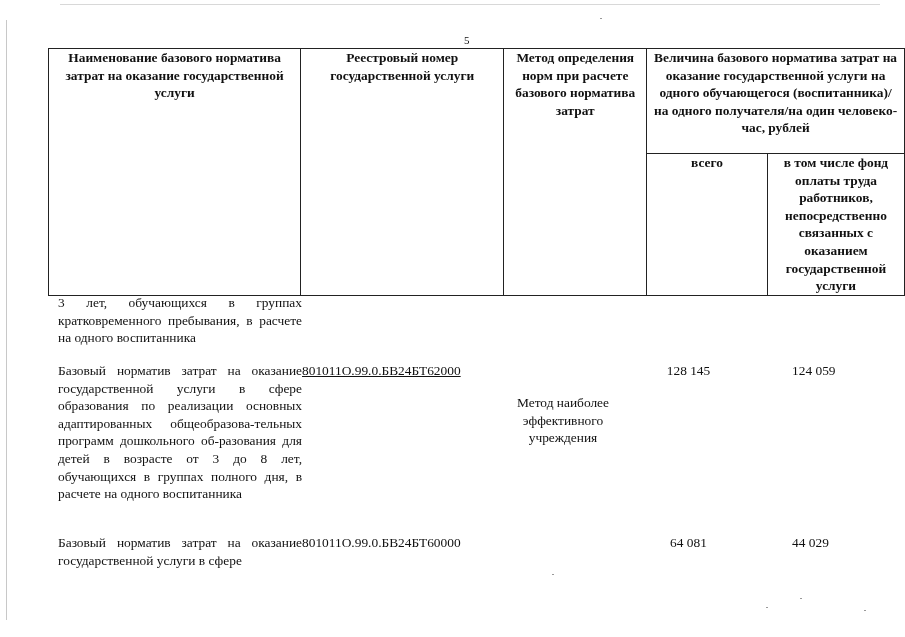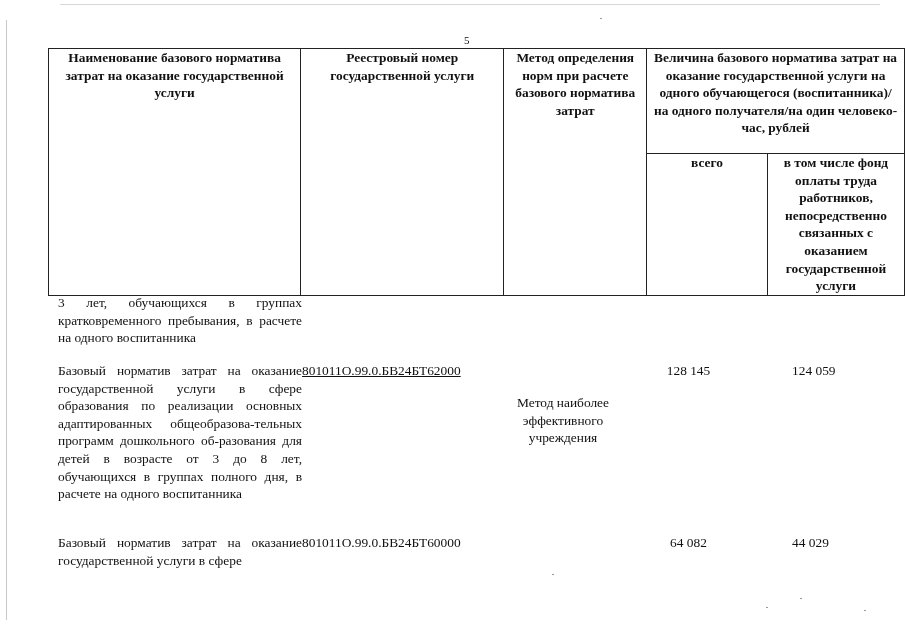--- a/index.html
+++ b/index.html
@@ -52,20 +52,20 @@
 <div class="body-text col1" style="top:294px;">3 лет, обучающихся в группах кратковременного пребывания, в расчете на одного воспитанника</div>
 
 <div class="body-text col1" style="top:362px;">Базовый норматив затрат на оказание государственной услуги в сфере образования по реализации основных адаптированных общеобразова-тельных программ дошкольного об-разования для детей в возрасте от 3 до 8 лет, обучающихся в группах полного дня, в расчете на одного воспитанника</div>
 <div class="reg" style="top:362px;text-decoration:underline;">801011О.99.0.БВ24БТ62000</div>
 <div class="method" style="top:362px;margin-top:32px;">Метод наиболее эффективного учреждения</div>
 <div class="total" style="top:362px;">128 145</div>
 <div class="fot" style="top:362px;">124 059</div>
 
 <div class="body-text col1" style="top:534px;">Базовый норматив затрат на оказание государственной услуги в сфере</div>
 <div class="reg" style="top:534px;">801011О.99.0.БВ24БТ60000</div>
-<div class="total" style="top:534px;">64 082</div>
+<div class="total" style="top:534px;">64 081</div>
 <div class="fot" style="top:534px;">44 029</div>
 
 <div class="speck" style="left:552px;top:574px;"></div>
 <div class="speck" style="left:766px;top:607px;"></div>
 <div class="speck" style="left:800px;top:598px;"></div>
 <div class="speck" style="left:864px;top:610px;"></div>
 <div class="speck" style="left:600px;top:18px;"></div>
 
 </body></html>

